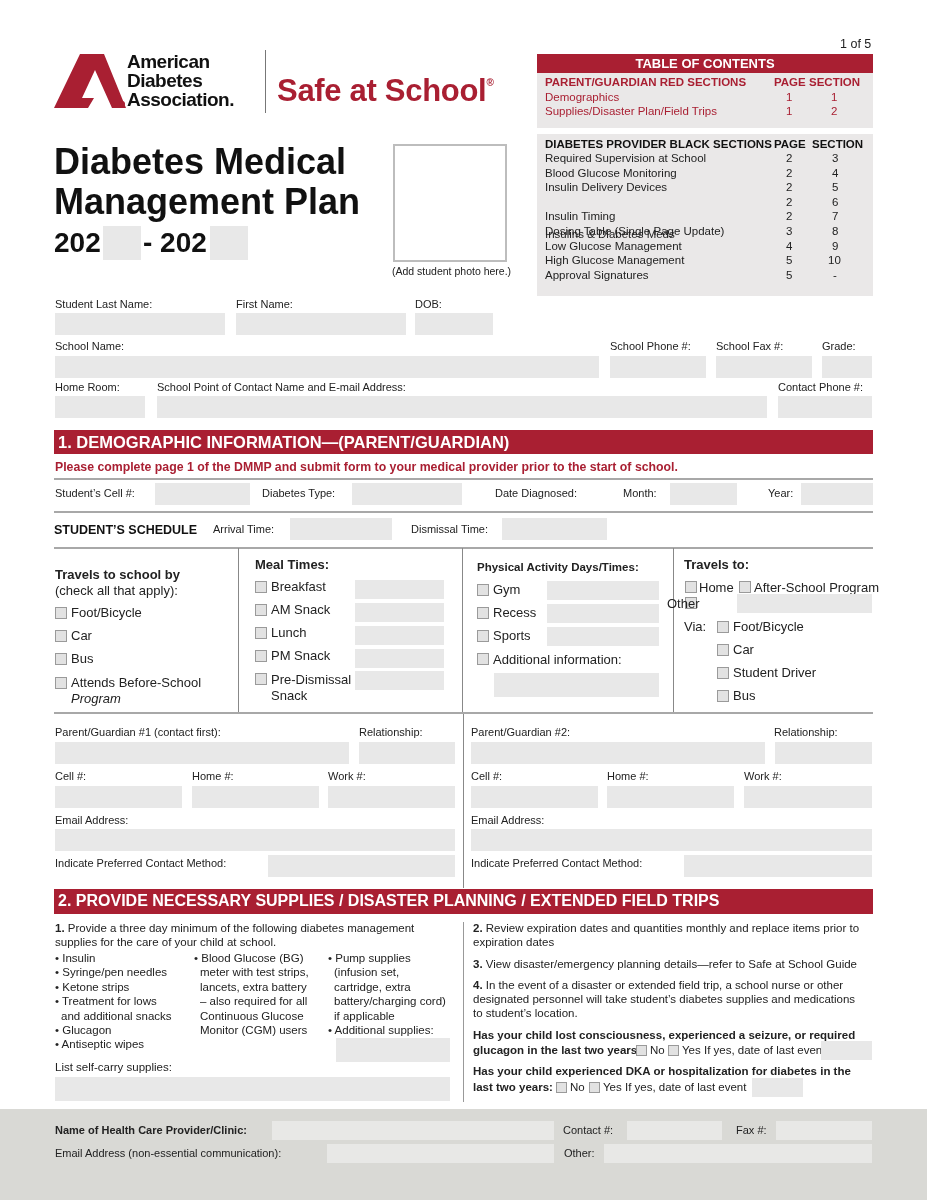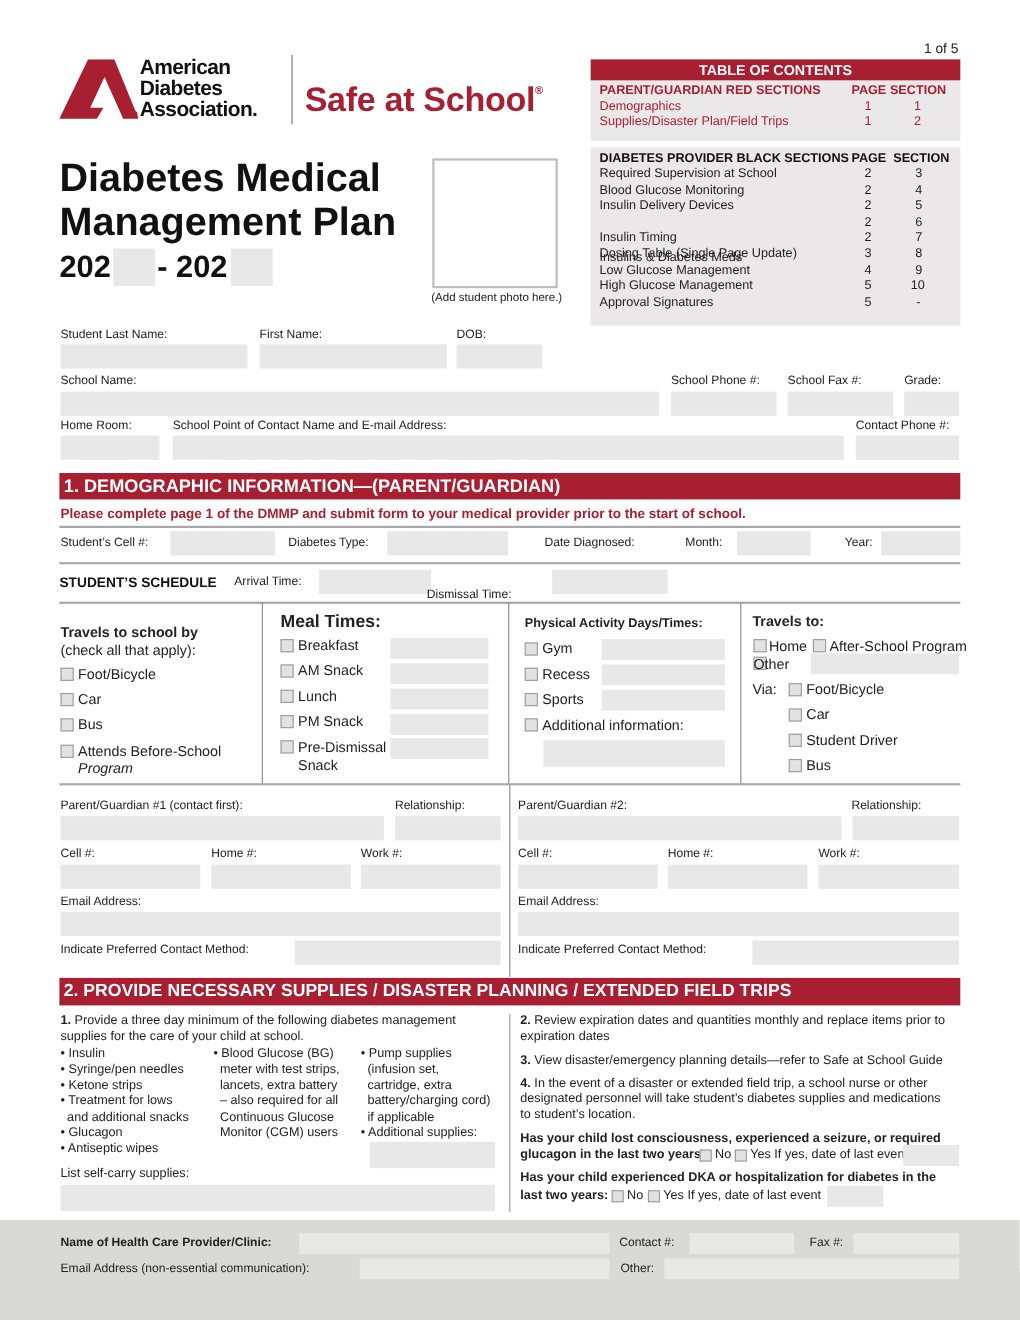--- a/index.html
+++ b/index.html
@@ -129,41 +129,41 @@
 <div class="lbl" style="left:495px;top:487px;">Date Diagnosed:</div>
 <div class="lbl" style="left:623px;top:487px;">Month:</div>
 <input class="field" style="left: 670px; top: 483px; width: 67px; height: 22px;">
 <div class="lbl" style="left:768px;top:487px;">Year:</div>
 <input class="field" style="left: 801px; top: 483px; width: 72px; height: 22px;">
 <div class="hr" style="left:54px;top:511px;width:819px;"></div>
 
 <div class="abs bold" style="left:54px;top:523px;font-size:12.5px;white-space:nowrap;color:#111;">STUDENT’S SCHEDULE</div>
 <div class="lbl" style="left:213px;top:523px;">Arrival Time:</div>
 <input class="field" style="left: 290px; top: 518px; width: 102px; height: 22px;">
-<div class="lbl" style="left:388px;top:523px;margin-top:12px;">Dismissal Time:</div>
+<div class="lbl" style="left:411px;top:523px;">Dismissal Time:</div>
 <input class="field" style="left: 502px; top: 518px; width: 105px; height: 22px;">
 
 <div class="hr" style="left:54px;top:547px;width:819px;"></div>
 <div class="vr" style="left:238px;top:548px;height:165px;"></div>
 <div class="vr" style="left:462px;top:548px;height:165px;"></div>
 <div class="vr" style="left:673px;top:548px;height:165px;"></div>
 
 <div class="abs bold" style="left:55px;top:567px;font-size:13px;white-space:nowrap;">Travels to school by</div>
 <div class="abs" style="left:55px;top:583px;font-size:13px;white-space:nowrap;">(check all that apply):</div>
 <div class="cb" style="left:55px;top:607px;"></div>
 <div class="cblbl" style="left:71px;top:605px;">Foot/Bicycle</div>
 <div class="cb" style="left:55px;top:630px;"></div>
 <div class="cblbl" style="left:71px;top:628px;">Car</div>
 <div class="cb" style="left:55px;top:653px;"></div>
 <div class="cblbl" style="left:71px;top:651px;">Bus</div>
 <div class="cb" style="left:55px;top:677px;"></div>
 <div class="cblbl" style="left:71px;top:675px;">Attends Before-School</div>
 <div class="cblbl" style="left:71px;top:691px;font-style:italic;">Program</div>
 
-<div class="abs bold" style="left:255px;top:557px;font-size:16px;white-space:nowrap;">Meal Times:</div>
+<div class="abs bold" style="left:255px;top:557px;font-size:13px;white-space:nowrap;">Meal Times:</div>
 <div class="cb" style="left:255px;top:581px;"></div>
 <div class="cblbl" style="left:271px;top:579px;">Breakfast</div>
 <input class="field" style="left: 355px; top: 580px; width: 89px; height: 19px;">
 <div class="cb" style="left:255px;top:604px;"></div>
 <div class="cblbl" style="left:271px;top:602px;">AM Snack</div>
 <input class="field" style="left: 355px; top: 603px; width: 89px; height: 19px;">
 <div class="cb" style="left:255px;top:627px;"></div>
 <div class="cblbl" style="left:271px;top:625px;">Lunch</div>
 <input class="field" style="left: 355px; top: 626px; width: 89px; height: 19px;">
 <div class="cb" style="left:255px;top:650px;"></div>
@@ -187,21 +187,21 @@
 <div class="cb" style="left:477px;top:653px;"></div>
 <div class="cblbl" style="left:493px;top:652px;">Additional information:</div>
 <input class="field" style="left: 494px; top: 673px; width: 165px; height: 24px;">
 
 <div class="abs bold" style="left:684px;top:557px;font-size:13px;white-space:nowrap;">Travels to:</div>
 <div class="cb" style="left:685px;top:581px;"></div>
 <div class="cblbl" style="left:699px;top:580px;">Home</div>
 <div class="cb" style="left:739px;top:581px;"></div>
 <div class="cblbl" style="left:754px;top:580px;">After-School Program</div>
 <div class="cb" style="left:685px;top:597px;"></div>
-<div class="cblbl" style="left:685px;top:596px;">Other</div>
+<div class="cblbl" style="left:667px;top:596px;">Other</div>
 <input class="field" style="left: 737px; top: 594px; width: 135px; height: 19px;">
 <div class="cblbl" style="left:684px;top:619px;">Via:</div>
 <div class="cb" style="left:717px;top:621px;"></div>
 <div class="cblbl" style="left:733px;top:619px;">Foot/Bicycle</div>
 <div class="cb" style="left:717px;top:644px;"></div>
 <div class="cblbl" style="left:733px;top:642px;">Car</div>
 <div class="cb" style="left:717px;top:667px;"></div>
 <div class="cblbl" style="left:733px;top:665px;">Student Driver</div>
 <div class="cb" style="left:717px;top:690px;"></div>
 <div class="cblbl" style="left:733px;top:688px;">Bus</div>

